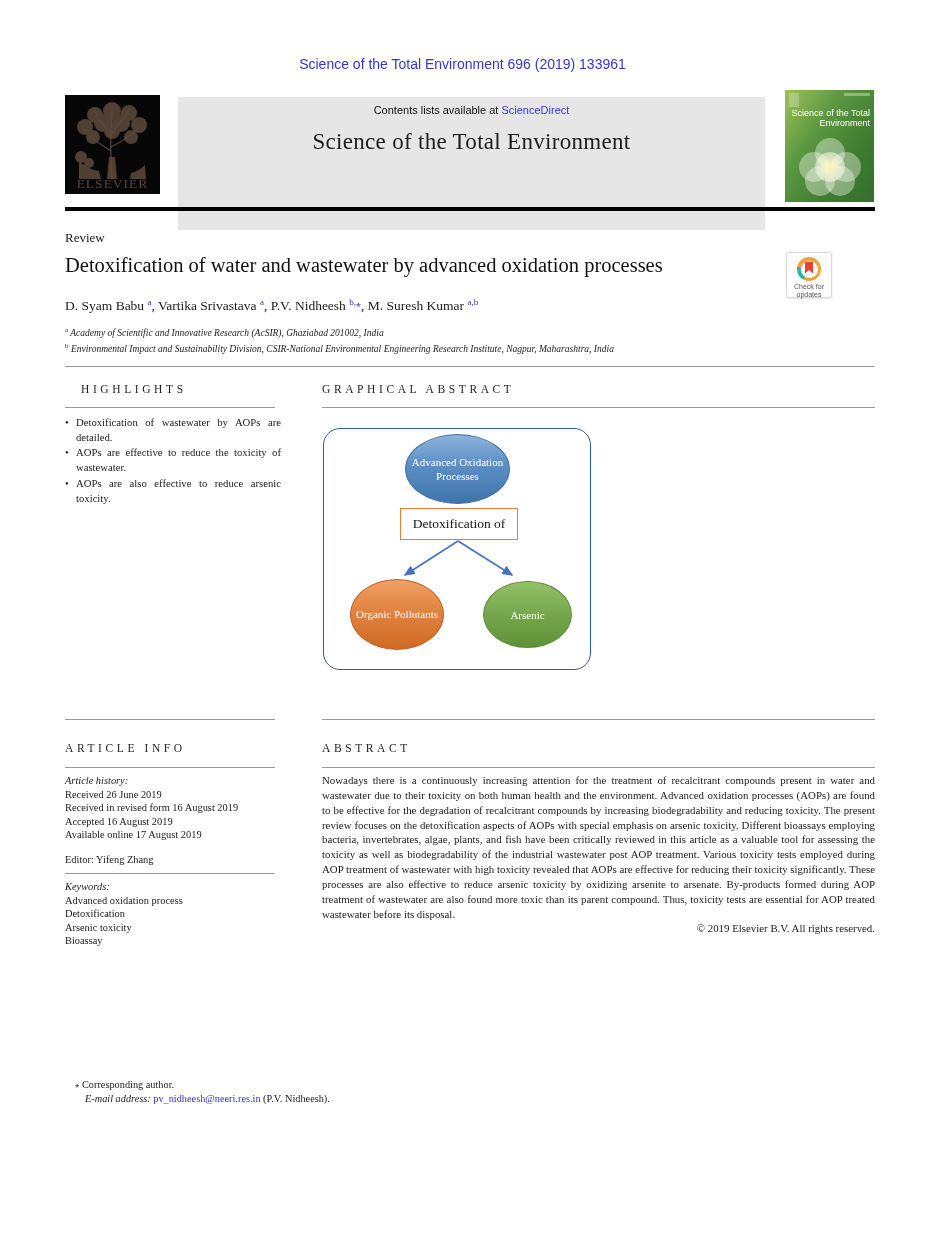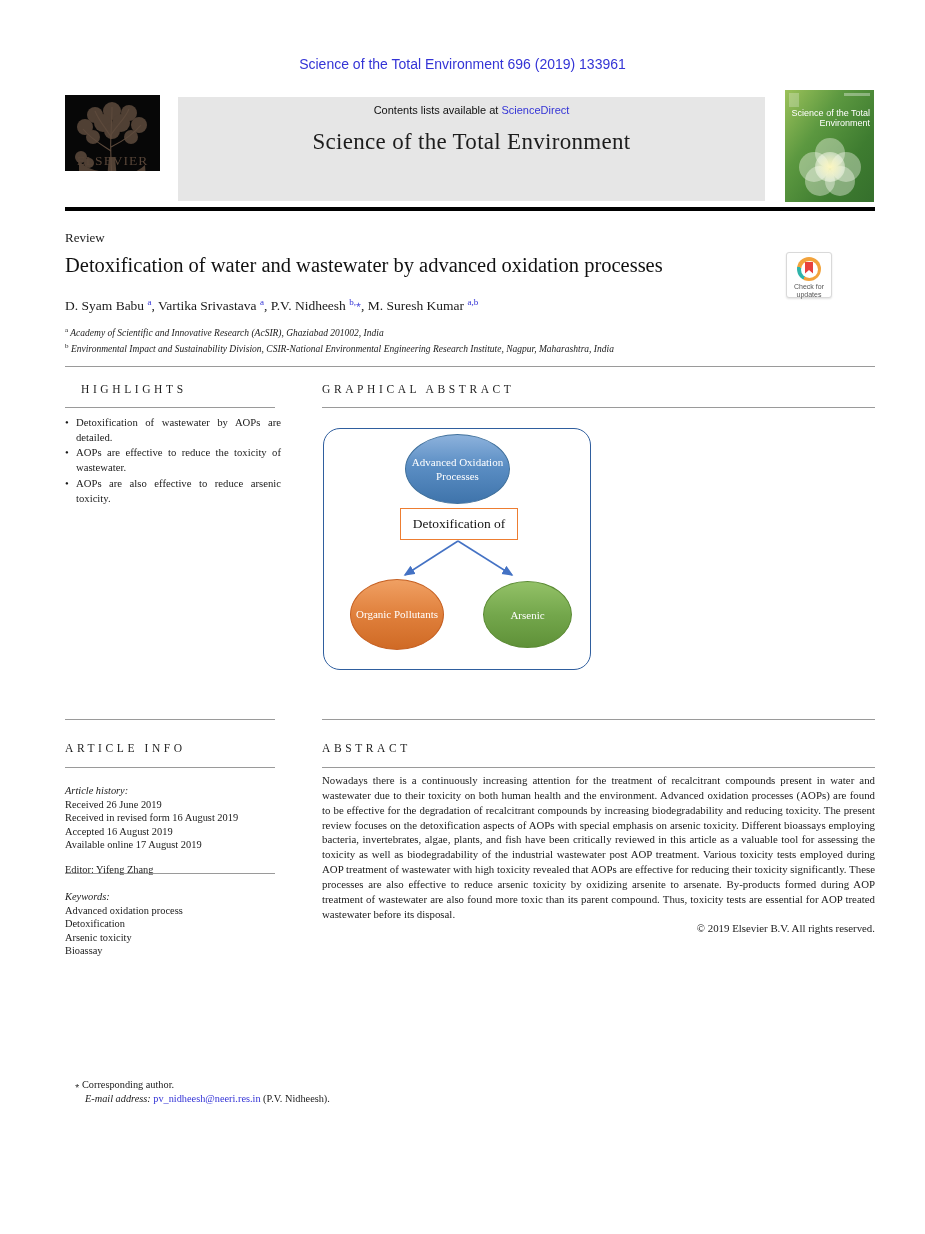--- a/index.html
+++ b/index.html
@@ -8,25 +8,25 @@
     position:relative; width:925px; height:1234px; background:#fff;
     font-family:"Liberation Serif", serif; color:#1a1a1a; overflow:hidden;
   }
   .link { color:#3434d6; text-decoration:none; cursor:pointer; }
 
   
   .citation { position:absolute; top:56px; left:0; width:100%; text-align:center;
     font-size:14px; font-family:"Liberation Sans", sans-serif; }
 
   
-  .logo-box { position:absolute; left:65px; top:95px; width:95px; height:76px;
+  .logo-box { position:absolute; left:65px; top:95px; width:95px; height:99px;
     background:#070707; overflow:hidden; }
   .logo-text { position:absolute; bottom:2px; width:100%; text-align:center;
     color:#574437; font-size:13.5px; letter-spacing:1px; font-family:"Liberation Serif", serif; }
-  .masthead { position:absolute; left:178px; top:97px; width:587px; height:104px;
+  .masthead { position:absolute; left:178px; top:97px; width:587px; height:133px;
     background:#e6e6e6; text-align:center; }
   .contents-line { margin-top:7px; font-size:11px; font-family:"Liberation Sans", sans-serif; color:#111; }
   .journal-title { margin-top:13px; font-size:23px; color:#1d1d1d; letter-spacing:0.3px; }
   .homepage-line { position:absolute; bottom:8px; width:100%; font-size:10px;
     font-family:"Liberation Sans", sans-serif; letter-spacing:1.6px; color:#2b2b2b; }
   .cover { position:absolute; left:785px; top:90px; width:89px; height:112px;
     background:linear-gradient(125deg,#9cc25a 0%,#5c9840 35%,#3e7c30 70%,#356f2c 100%); overflow:hidden; }
   .cover-title { position:absolute; top:18px; right:4px; color:#fff; text-align:right;
     font-family:"Liberation Sans", sans-serif; font-size:9px; line-height:10px; width:80px; }
   .cover-flower { position:absolute; left:14px; top:48px; width:62px; height:58px; }
@@ -81,21 +81,21 @@
   .ga-box { position:absolute; left:76px; top:79px; width:118px; height:32px;
     border:1.6px solid #ed7d31; background:#fff; color:#141414; font-size:13.5px;
     display:flex; align-items:center; justify-content:center; }
   .ga-left { left:26px; top:150px; width:94px; height:71px; font-size:11px; line-height:14.5px;
     background:linear-gradient(#f0a063 0%,#e0803c 50%,#cf6a25 100%); border:1px solid #c55f21; }
   .ga-right { left:159px; top:152px; width:89px; height:67px; font-size:11px;
     background:linear-gradient(#93c167 0%,#74a74c 50%,#5f9138 100%); border:1px solid #5a8a33; }
   .ga-arrows { position:absolute; left:0; top:0; width:268px; height:242px; }
 
   
-  .info-col { position:absolute; left:65px; width:210px; font-size:10.4px; line-height:13.6px;margin-top:10px; }
+  .info-col { position:absolute; left:65px; width:210px; font-size:10.4px; line-height:13.6px; }
   .italic { font-style:italic; }
   
   .abstract-col { position:absolute; left:322px; top:773px; width:553px;
     font-size:10.85px; line-height:14.85px; }
   .abstract-text { text-align:justify; }
   .copyright { text-align:right; margin-top:0px; }
 
   
   .footnote { position:absolute; left:75px; top:1077px; font-size:10.3px; line-height:13.8px; }
   .footnote .star { font-size:8px; vertical-align:2px; }

